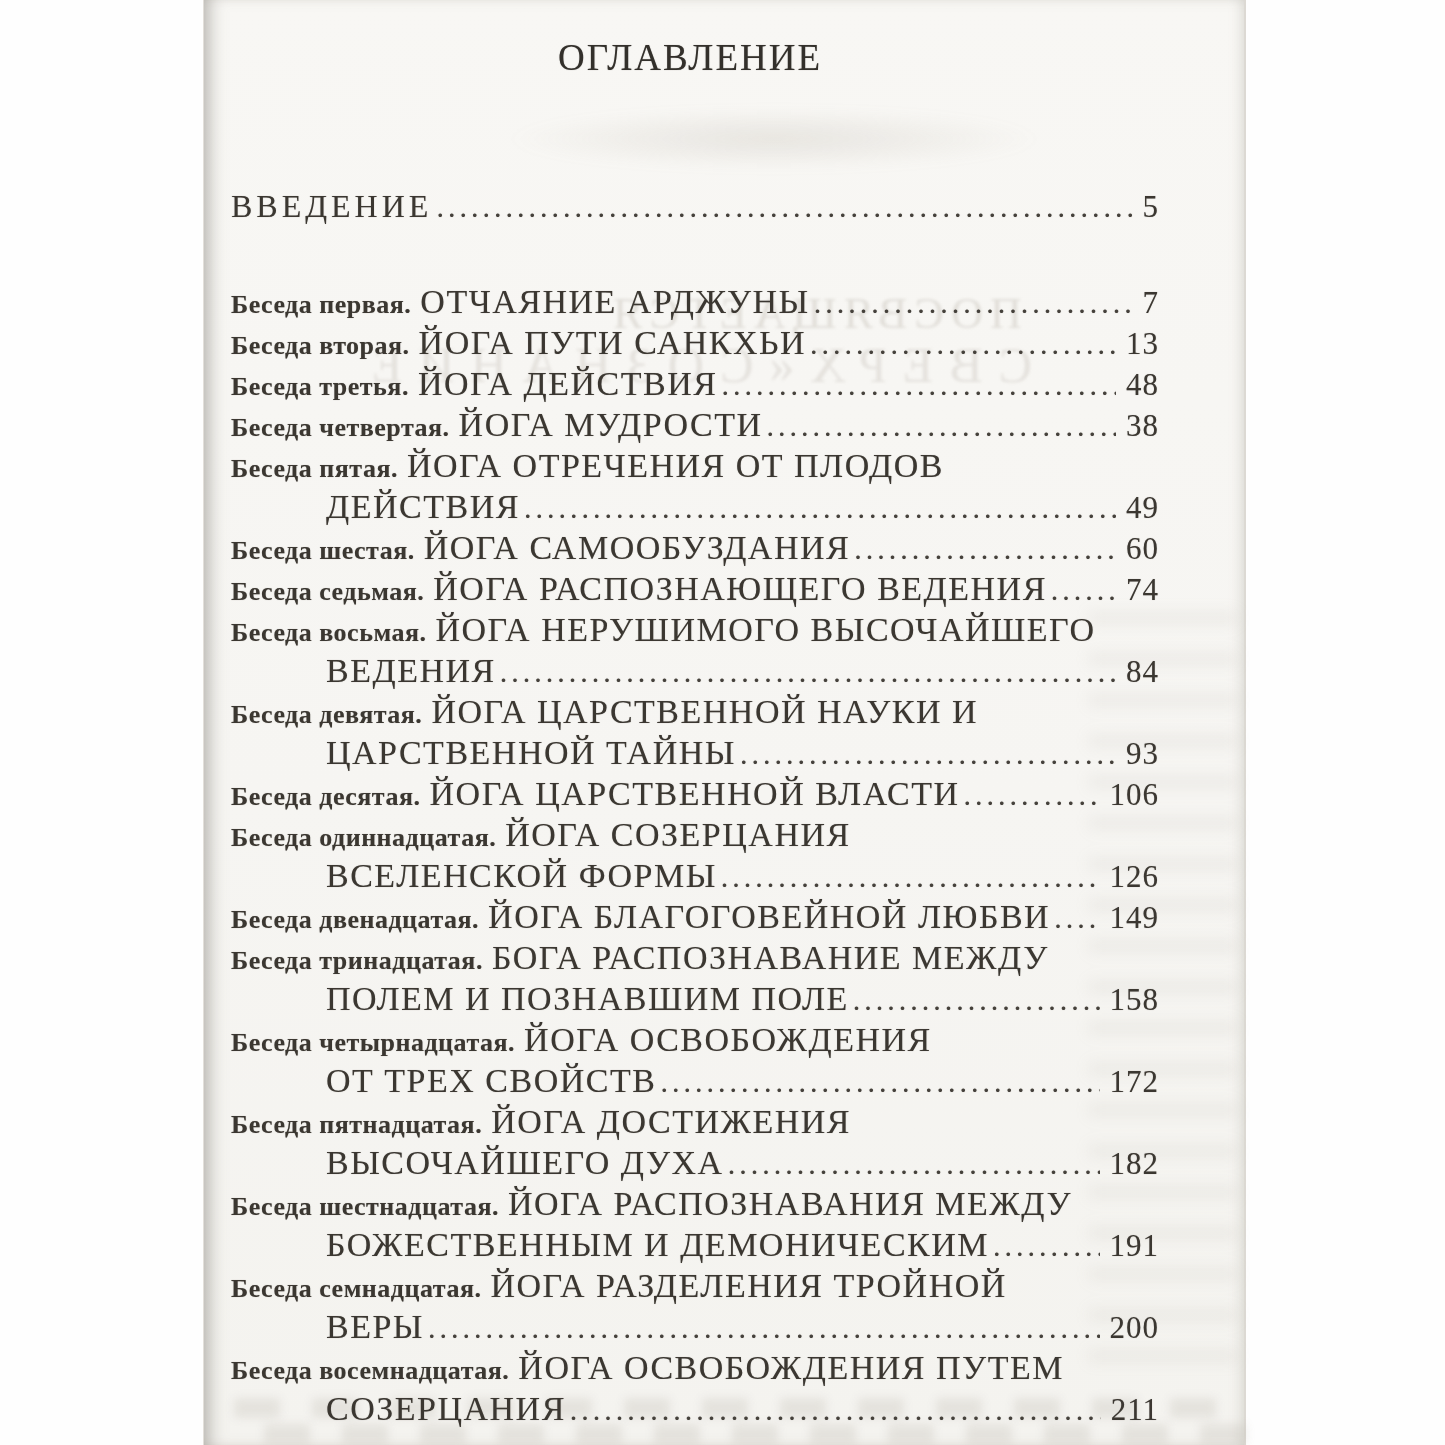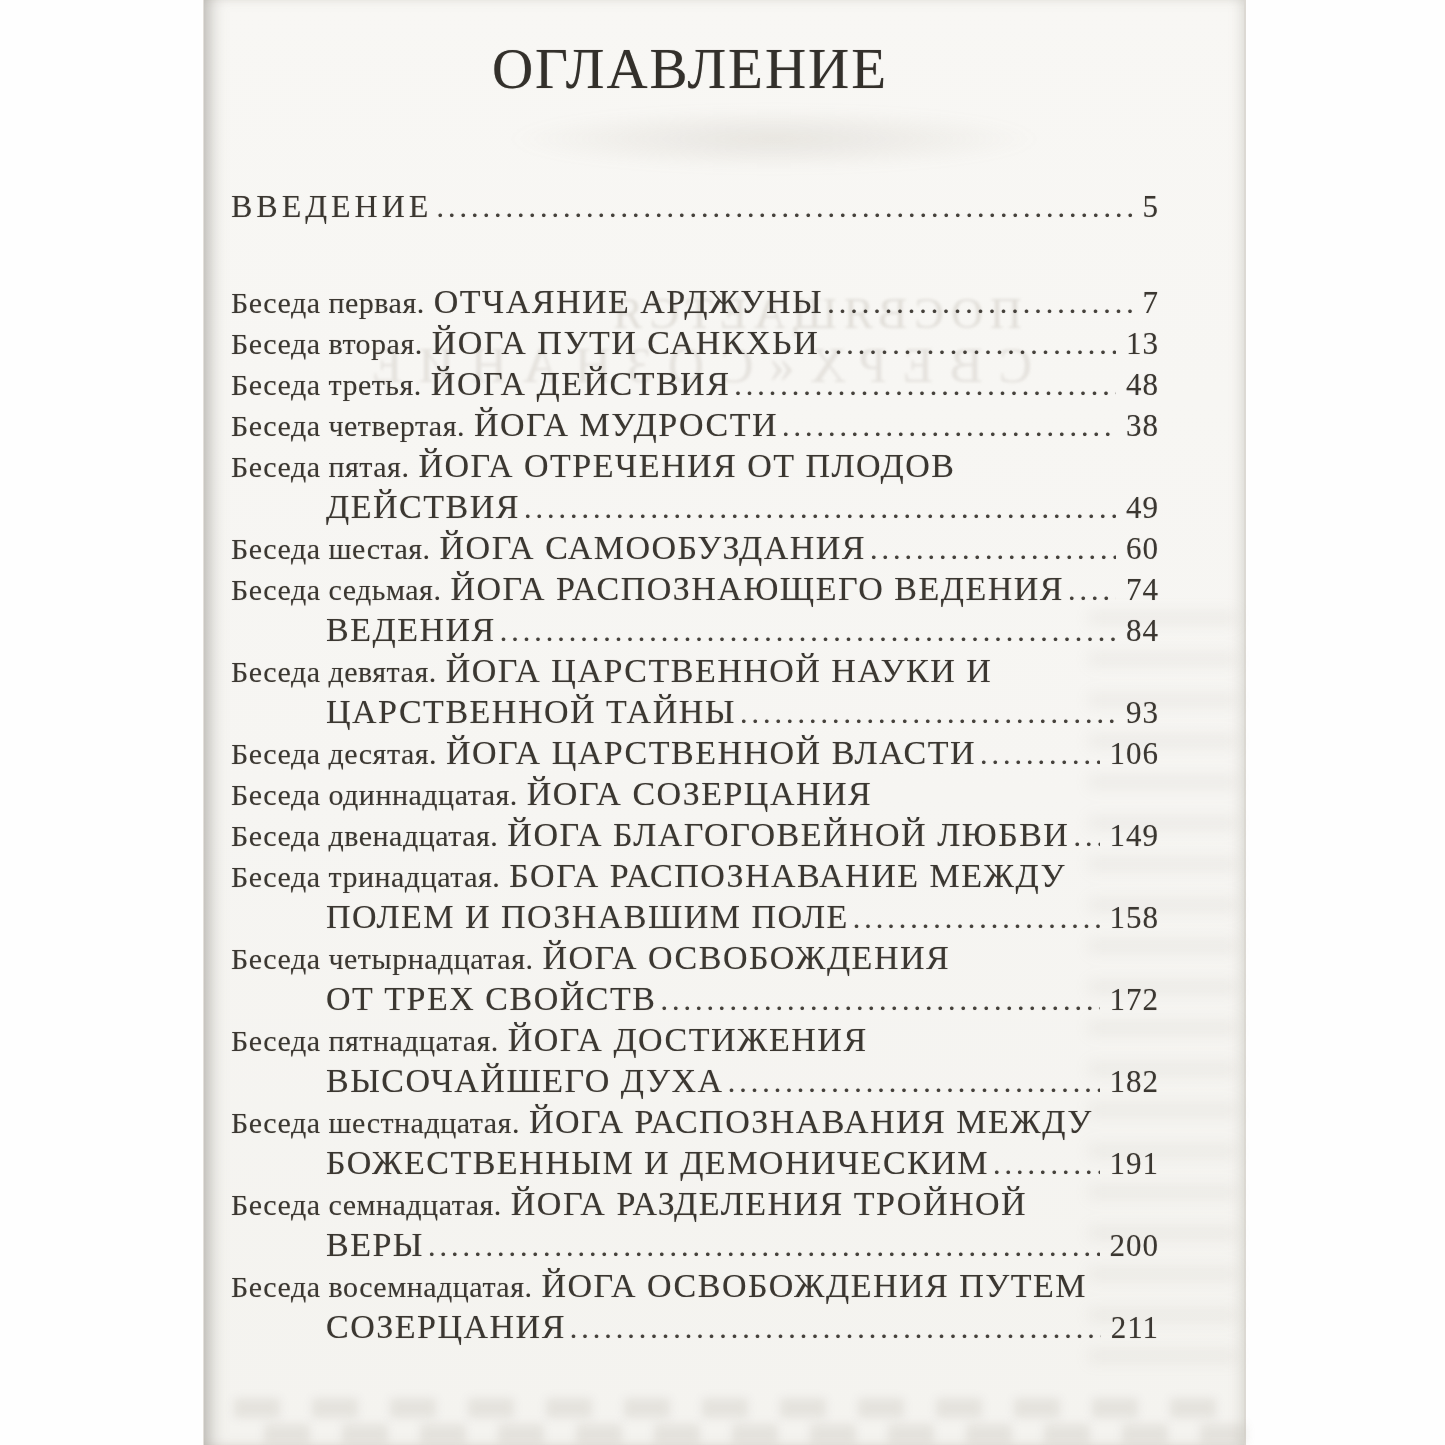--- a/index.html
+++ b/index.html
@@ -71,21 +71,21 @@
   }
   .bottom-smudge.b1 { top: 1398px; }
   .bottom-smudge.b2 { top: 1424px; left: 60px; }
   
   .ink { color: #3b3731; text-shadow: 0 0 1px rgba(59,55,49,0.35); }
   .toc-title {
     position: absolute;
     left: 486px; top: 36px;
     margin: 0;
     transform: translateX(-50%);
-    font-size: 57px;
+    font-size: 37px;
     font-weight: normal;
     letter-spacing: 2px;
     color: #33302b;
     text-shadow: 0 0 1px rgba(51,48,43,0.4);
     white-space: nowrap;
   }
   .content {
     position: absolute;
     left: 27px;            
     width: 928px;          
@@ -93,24 +93,25 @@
   }
   .row {
     display: flex;
     align-items: baseline;
     white-space: nowrap;
     height: 41px;
     line-height: 41px;
   }
   .row.cont { padding-left: 95px; }
   .lead {
-    font-size: 30px;
+    font-size: 26px;
     letter-spacing: 0.5px;
     margin-right: 9px;
     flex: 0 0 auto;
+    font-weight: bold;
   }
   .caps {
     font-size: 34px;
     letter-spacing: 1.5px;
     flex: 0 0 auto;
   }
   .dots {
     flex: 1 1 auto;
     min-width: 10px;
     overflow: hidden;
@@ -201,20 +202,24 @@
             <span class="caps">ЙОГА САМООБУЗДАНИЯ</span>
             <span class="dots"></span>
             <span class="num">60</span>
           </div>
           <div class="row ink">
             <span class="lead">Беседа седьмая.</span>
             <span class="caps">ЙОГА РАСПОЗНАЮЩЕГО ВЕДЕНИЯ</span>
             <span class="dots"></span>
             <span class="num">74</span>
           </div>
+          <div class="row ink">
+            <span class="lead">Беседа восьмая.</span>
+            <span class="caps">ЙОГА НЕРУШИМОГО ВЫСОЧАЙШЕГО</span>
+          </div>
           <div class="row cont ink">
             <span class="caps">ВЕДЕНИЯ</span>
             <span class="dots"></span>
             <span class="num">84</span>
           </div>
           <div class="row ink">
             <span class="lead">Беседа девятая.</span>
             <span class="caps">ЙОГА ЦАРСТВЕННОЙ НАУКИ И</span>
           </div>
           <div class="row cont ink">
@@ -225,20 +230,25 @@
           <div class="row ink">
             <span class="lead">Беседа десятая.</span>
             <span class="caps">ЙОГА ЦАРСТВЕННОЙ ВЛАСТИ</span>
             <span class="dots"></span>
             <span class="num">106</span>
           </div>
           <div class="row ink">
             <span class="lead">Беседа одиннадцатая.</span>
             <span class="caps">ЙОГА СОЗЕРЦАНИЯ</span>
           </div>
+          <div class="row cont ink">
+            <span class="caps">ВСЕЛЕНСКОЙ ФОРМЫ</span>
+            <span class="dots"></span>
+            <span class="num">126</span>
+          </div>
           <div class="row ink">
             <span class="lead">Беседа двенадцатая.</span>
             <span class="caps">ЙОГА БЛАГОГОВЕЙНОЙ ЛЮБВИ</span>
             <span class="dots"></span>
             <span class="num">149</span>
           </div>
           <div class="row ink">
             <span class="lead">Беседа тринадцатая.</span>
             <span class="caps">БОГА РАСПОЗНАВАНИЕ МЕЖДУ</span>
           </div>

